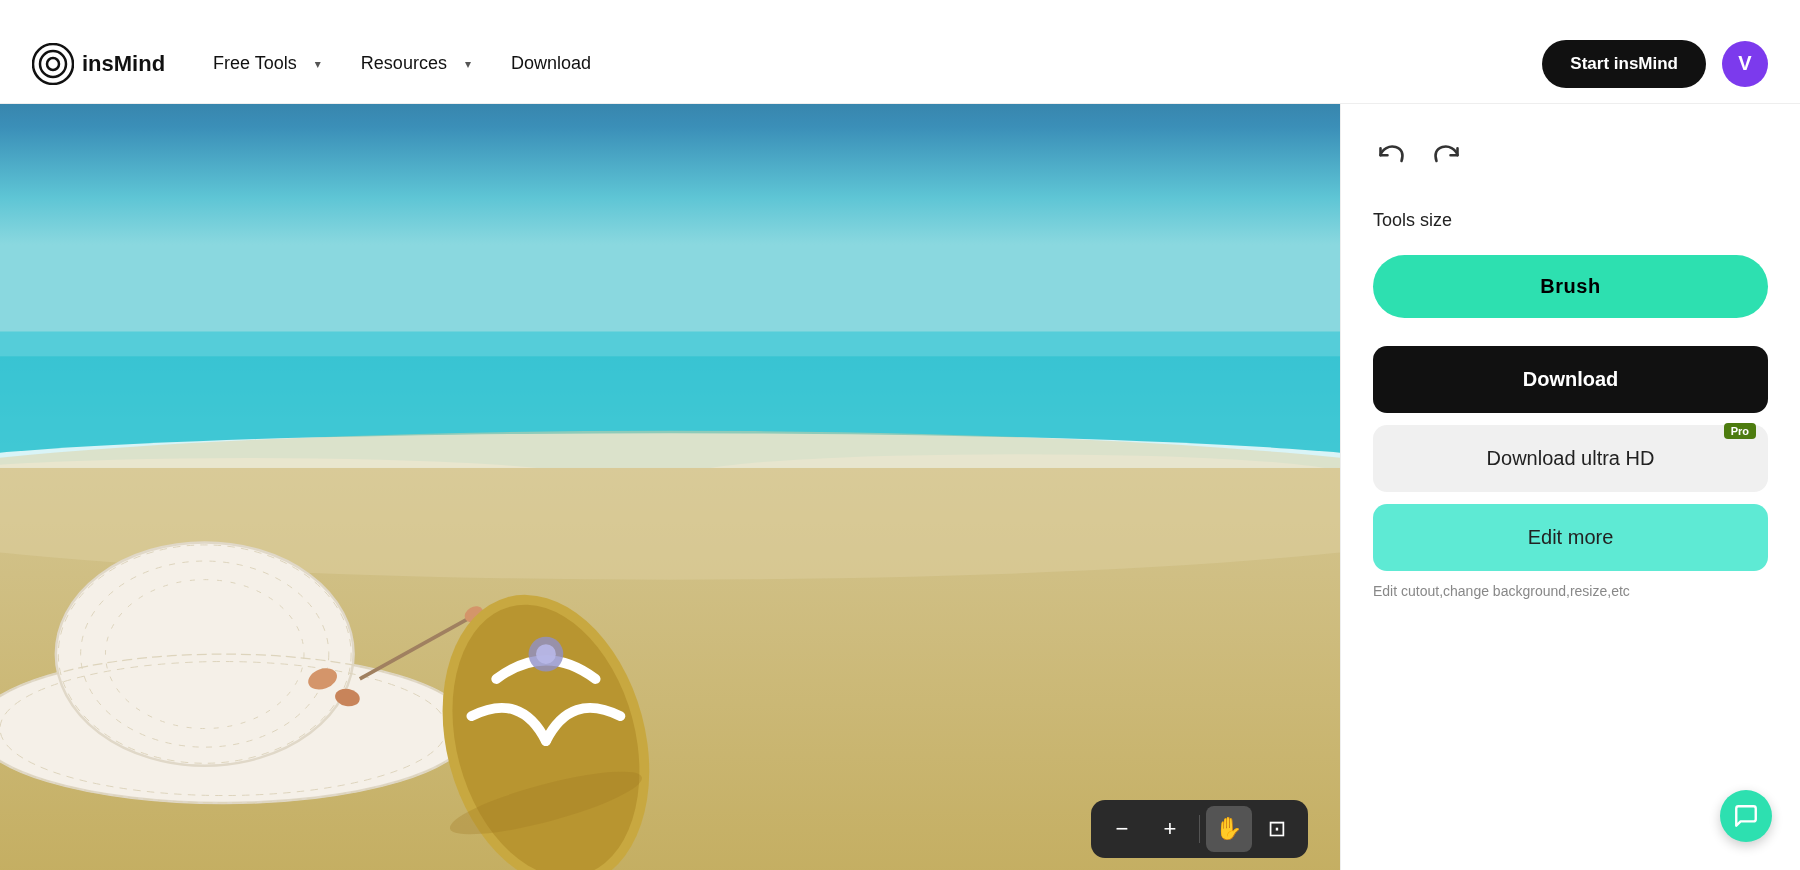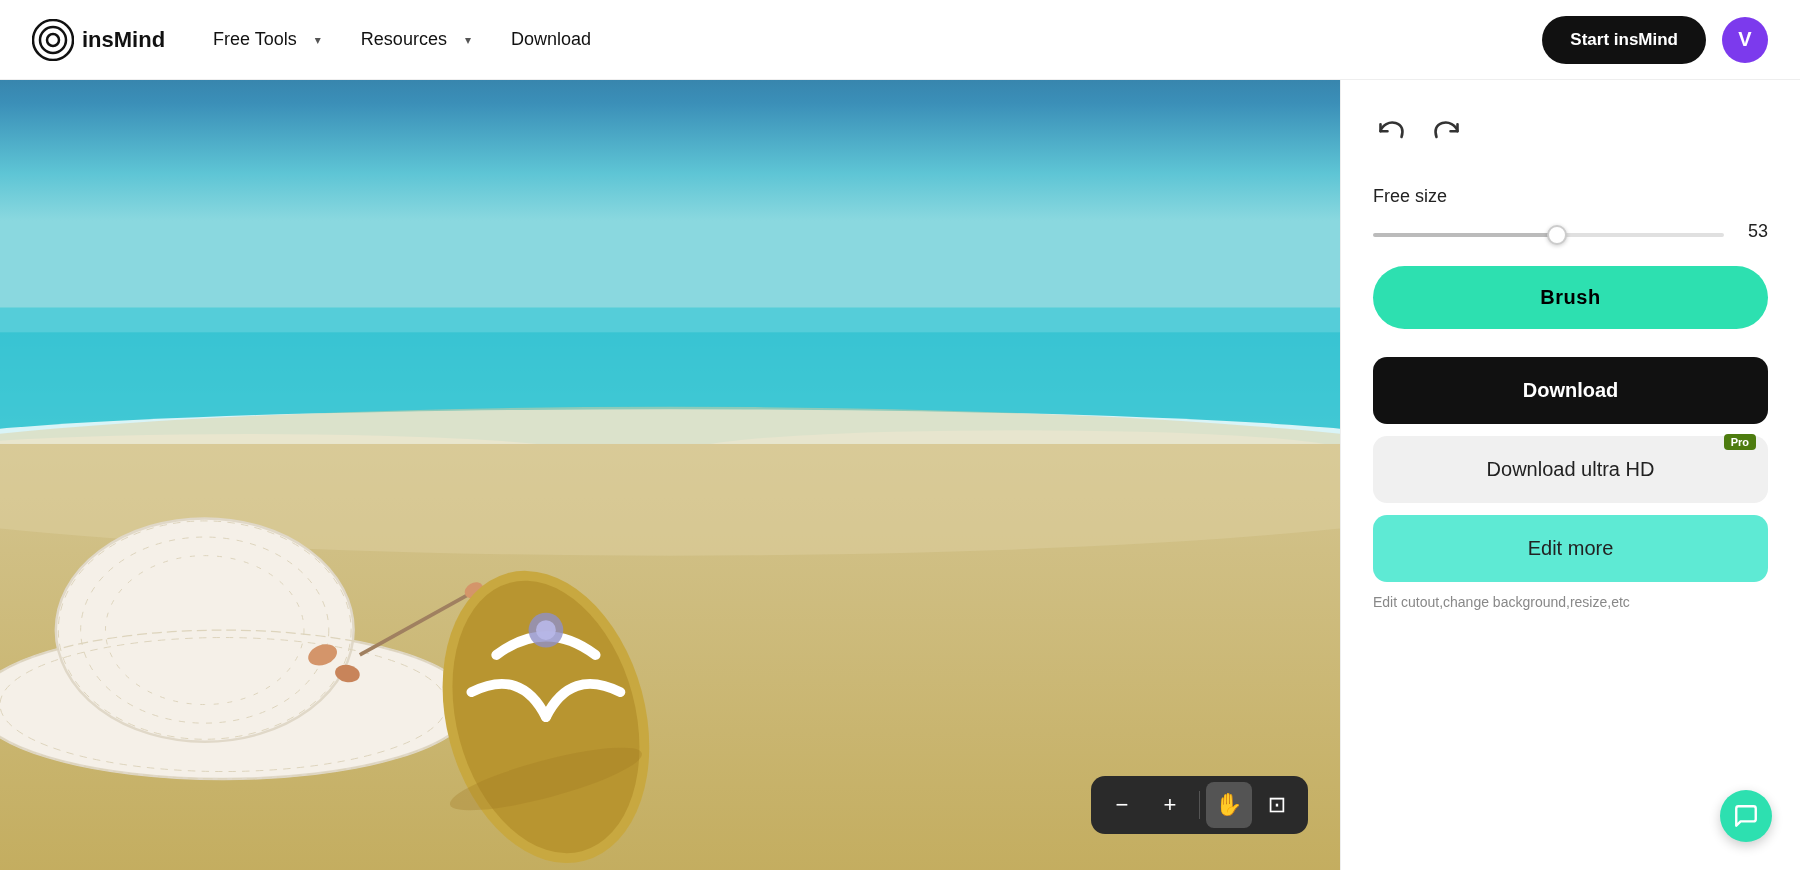--- a/index.html
+++ b/index.html
@@ -8,20 +8,21 @@
     
     .header {
       display: flex;
       align-items: center;
       height: 80px;
       padding: 0 32px;
       border-bottom: 1px solid #eee;
       background: #fff;
       position: relative;
       z-index: 10;
+      margin-top: 24px;
     }
     .logo-area {
       display: flex;
       align-items: center;
       gap: 8px;
       margin-right: 48px;
       cursor: pointer;
     }
     .logo-icon {
       width: 42px;
@@ -439,27 +440,21 @@
         <span>
           <svg width="28" height="28" viewBox="0 0 24 24" fill="none" stroke="#333" stroke-width="2.2" stroke-linecap="round" stroke-linejoin="round">
             <path d="M21 7v6h-6"></path>
             <path d="M21 13C19.5 7.5 13.5 4.5 8 6S1 12.5 3 18"></path>
           </svg>
         </span>
       </button>
     </div>
 
     <div class="brush-section">
-      <span class="brush-label">Free size</span>
-      <div class="brush-slider-row">
-        <div class="slider-container">
-          <input type="range" min="1" max="100" value="53" style="background: linear-gradient(to right, rgb(187, 187, 187) 0%, rgb(187, 187, 187) 53%, rgb(224, 224, 224) 53%, rgb(224, 224, 224) 100%);">
-        </div>
-        <span class="brush-value">53</span>
-      </div>
+      <span class="brush-label">Tools size</span>
     </div>
 
     <button class="remove-btn">Brush</button>
 
     <div class="download-section">
       <button class="download-btn">Download</button>
       <button class="download-hd-btn">
         <span>Download ultra HD</span>
         <span class="pro-badge">Pro</span>
       </button>

